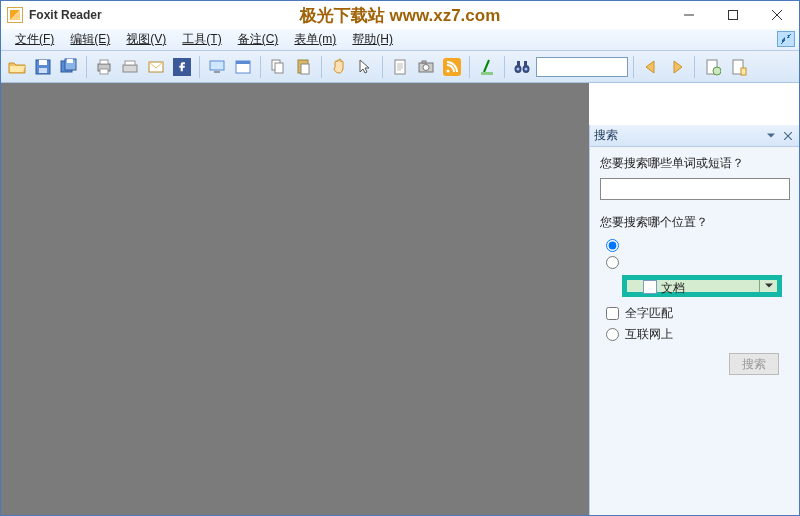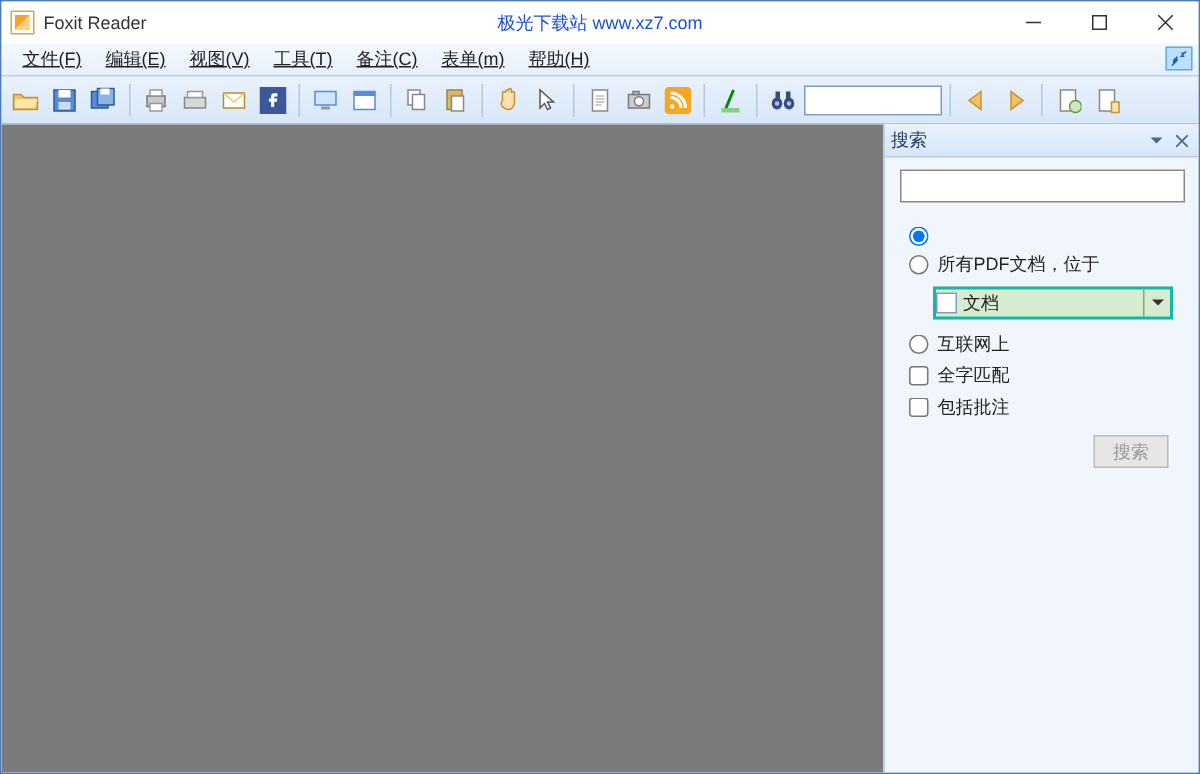--- a/index.html
+++ b/index.html
@@ -1,24 +1,24 @@
 <!DOCTYPE html>
 <html><head>
 <meta charset="utf-8">
 <style>
   * { box-sizing: border-box; margin: 0; padding: 0; font-family: "Microsoft YaHei", "SimSun", Tahoma, sans-serif; font-size: 12px; }
   body { width: 800px; height: 516px; background: #fff; border: 1px solid #4a7abc; display: flex; flex-direction: column; overflow: hidden; }
 
   
-  .titlebar { height: 28px; background: #fff; display: flex; align-items: center; padding-left: 6px; }
+  .titlebar { height: 28px; background: #fff; display: flex; align-items: center; padding-left: 6px; font-weight: bold; }
   .titlebar .app-icon { width: 16px; height: 16px; background: #fff; border: 1px solid #d4a84a; position: relative; margin-right: 6px; }
   .titlebar .app-icon::after { content:''; position:absolute; inset:2px; background: linear-gradient(135deg,#f5a623 50%,#ffd180 50%); }
   .title-text { color: #333; }
   .title-spacer { flex: 1; }
-  .title-center { position:absolute; left:50%; transform:translateX(-50%); color:#1d4ed8; font-size:12px; }
+  .title-center { position:absolute; left:50%; transform:translateX(-50%); color:#a16207; font-size:17px; }
   .win-controls { display: flex; height: 100%; }
   .win-btn { width: 44px; height: 100%; display: flex; align-items: center; justify-content: center; color: #333; }
   .win-btn svg { width:10px; height:10px; }
 
   
   .menubar { height: 22px; background: linear-gradient(#f4f9ff,#e6f0fc); display:flex; align-items:center; padding-left:6px; border-bottom:1px solid #b8cde5; position:relative; }
   .menubar .menu-item { padding: 2px 8px; color:#222; cursor:default;text-decoration:underline; }
   .menubar .expand-icon { position:absolute; right:4px; top:2px; width:18px; height:16px; background:#bee0ff; border:1px solid #6fa8d8; display:flex; align-items:center; justify-content:center; }
   .menubar .expand-icon svg { width:10px; height:10px; fill:#1b64a9; }
 
@@ -27,30 +27,30 @@
   .tb-sep { width:1px; height:22px; background:#b0c8e0; margin:0 3px; }
   .tb-btn { width:24px; height:24px; display:flex; align-items:center; justify-content:center; border:1px solid transparent; border-radius:2px; position:relative; }
   .tb-btn svg { width:18px; height:18px; }
   .tb-input { width:92px; height:20px; border:1px solid #7a9cc0; background:#fff; }
 
   
   .content { flex:1; display:flex; min-height:0; }
   .doc-area { flex:1; background:#7b7b7b; }
 
   
-  .search-panel { width:210px; background:#f1f6fc; border-left:1px solid #b8cde5; display:flex; flex-direction:column; }
+  .search-panel { width:210px; background:#f1f6fc; border-left:1px solid #b8cde5; display:flex; flex-direction:column;margin-top:42px; }
   .panel-header { height:22px; background:linear-gradient(#e9f2fd,#d6e6f8); border-bottom:1px solid #b8cde5; display:flex; align-items:center; padding:0 4px; color:#1e3a5a; }
   .panel-header .spacer { flex:1; }
   .panel-header .hicon { width:14px; height:14px; display:flex; align-items:center; justify-content:center; margin-left:3px; }
   .panel-body { padding:8px 10px; color:#222; }
   .panel-body .label { margin-bottom:6px; }
   .panel-body .text-input { width:190px; height:22px; border:1px solid #888; background:#fff; margin-bottom:14px; display:block; }
   .opt-row { display:flex; align-items:center; padding:2px 0 2px 6px; gap:4px; }
   .opt-row input { margin-right:2px; }
-  .combo { width:160px; height:22px; margin:4px 0 6px 22px; background:#d6ecd0; border:2px solid #14b8a6; display:flex; align-items:center; padding-left:0; position:relative; }
+  .combo { width:160px; height:22px; margin:4px 0 6px 22px; background:#d6ecd0; border:5px solid #14b8a6; display:flex; align-items:flex-start; padding-left:16px; position:relative; }
   .combo .cicon { width:14px; height:14px; background:#fff; border:1px solid #7a9cc0; margin-right:4px; }
   .combo .carrow { position:absolute; right:0; top:0; width:18px; height:100%; border-left:1px solid #7fa87b; display:flex; align-items:center; justify-content:center; }
   .combo .carrow svg { width:8px; height:8px; fill:#333; }
   .search-btn { width:50px; height:22px; background:#e6e6e6; border:1px solid #bbb; color:#999; margin:8px 10px 0 auto; display:block; text-align:center; line-height:20px; }
 </style>
 </head>
 <body>
 
 <div class="titlebar">
   <div class="app-icon"></div>
@@ -255,48 +255,45 @@
             <path d="M0 2l5 5 5-5z" fill="#4a6a8a"></path>
           </svg>
         </span>
       <span class="hicon">
           <svg viewBox="0 0 10 10" width="8" height="8">
             <path d="M0 0L10 10M10 0L0 10" stroke="#4a6a8a" stroke-width="1.5"></path>
           </svg>
         </span>
     </div>
     <div class="panel-body">
+      <div class="label">您要搜索哪些单词或短语？</div>
       <input class="text-input" type="text" style="">
 
+      <div class="label">您要搜索哪个位置？</div>
 
       <label class="opt-row">
         <input type="radio" name="loc" checked="" style="">
       </label>
       <label class="opt-row">
         <input type="radio" name="loc" style="">
-        <span>所有PDF文档，位于</span>
       </label>
       <div class="combo">
         <span class="cicon"></span>
         <span>文档</span>
         <span class="carrow">
             <svg viewBox="0 0 10 10">
               <path d="M0 2l5 5 5-5z"></path>
             </svg>
           </span>
       </div>
       <label class="opt-row">
+        <input type="checkbox" style="">
+        <span>全字匹配</span>
+      </label>
+      <label class="opt-row">
         <input type="radio" name="loc" style="">
         <span>互联网上</span>
       </label>
-      <label class="opt-row">
-        <input type="checkbox" style="">
-        <span>全字匹配</span>
-      </label>
-      <label class="opt-row">
-        <input type="checkbox" style="">
-        <span>包括批注</span>
-      </label>
 
       <div class="search-btn">搜索</div>
     </div>
   </div>
 </div>
 
 </body></html>

